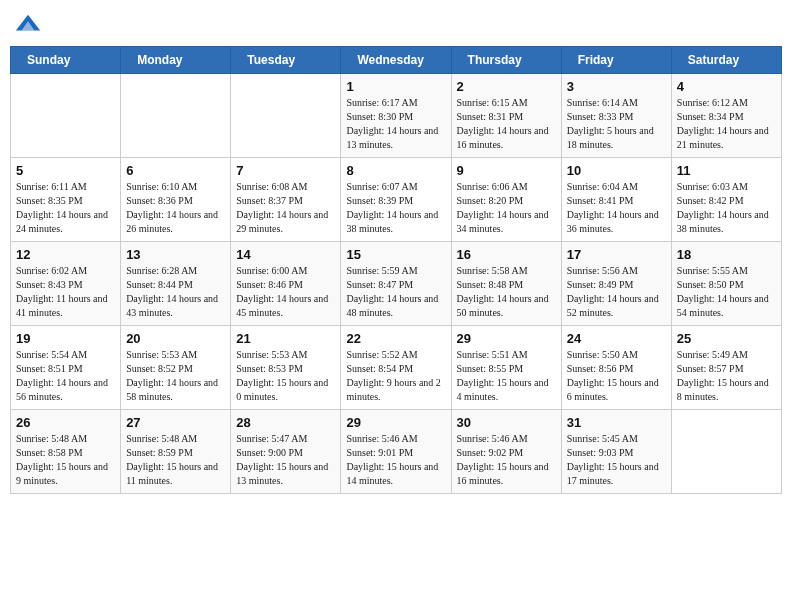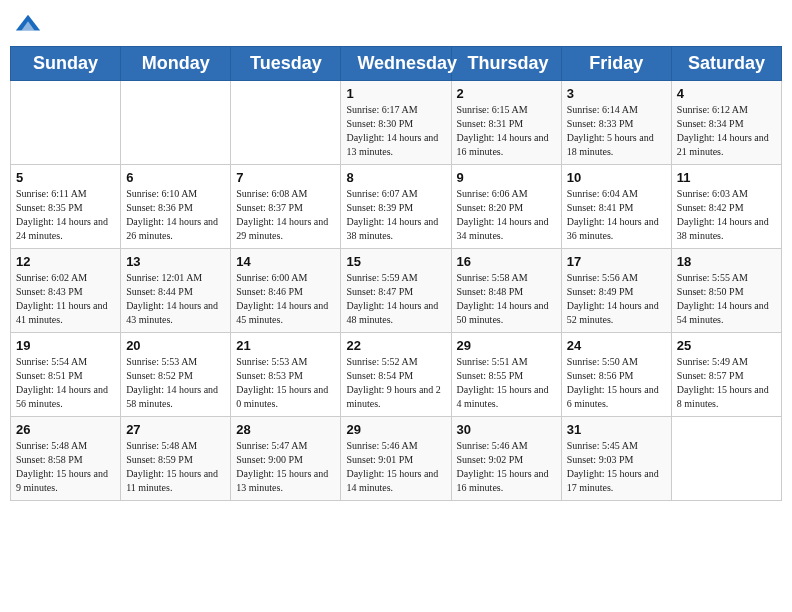--- a/index.html
+++ b/index.html
@@ -48,23 +48,23 @@
       color: #444;
     }
     table {
       width: 100%;
       border-collapse: collapse;
       table-layout: fixed;
     }
     thead tr th {
       background: #2f6db5;
       color: #fff;
-      text-align: center;
+      text-align: left;
       padding: 6px 16px;
-      font-size: 18px;
+      font-size: 12px;
       font-weight: bold;
       border: 1px solid #2460a0;
     }
     tbody tr td {
       border: 1px solid #ccc;
       vertical-align: top;
       padding: 5px 5px;
       font-size: 10.5px;
       color: #222;
       min-height: 80px;
@@ -222,21 +222,21 @@
           <div class="day-number">12</div>
           <div class="day-info">
             <div>Sunrise: 6:02 AM</div>
             <div>Sunset: 8:43 PM</div>
             <div>Daylight: 11 hours and 41 minutes.</div>
           </div>
         </td>
         <td>
           <div class="day-number">13</div>
           <div class="day-info">
-            <div>Sunrise: 12:01 AM</div>
+            <div>Sunrise: 6:28 AM</div>
             <div>Sunset: 8:44 PM</div>
             <div>Daylight: 14 hours and 43 minutes.</div>
           </div>
         </td>
         <td>
           <div class="day-number">14</div>
           <div class="day-info">
             <div>Sunrise: 6:00 AM</div>
             <div>Sunset: 8:46 PM</div>
             <div>Daylight: 14 hours and 45 minutes.</div>

